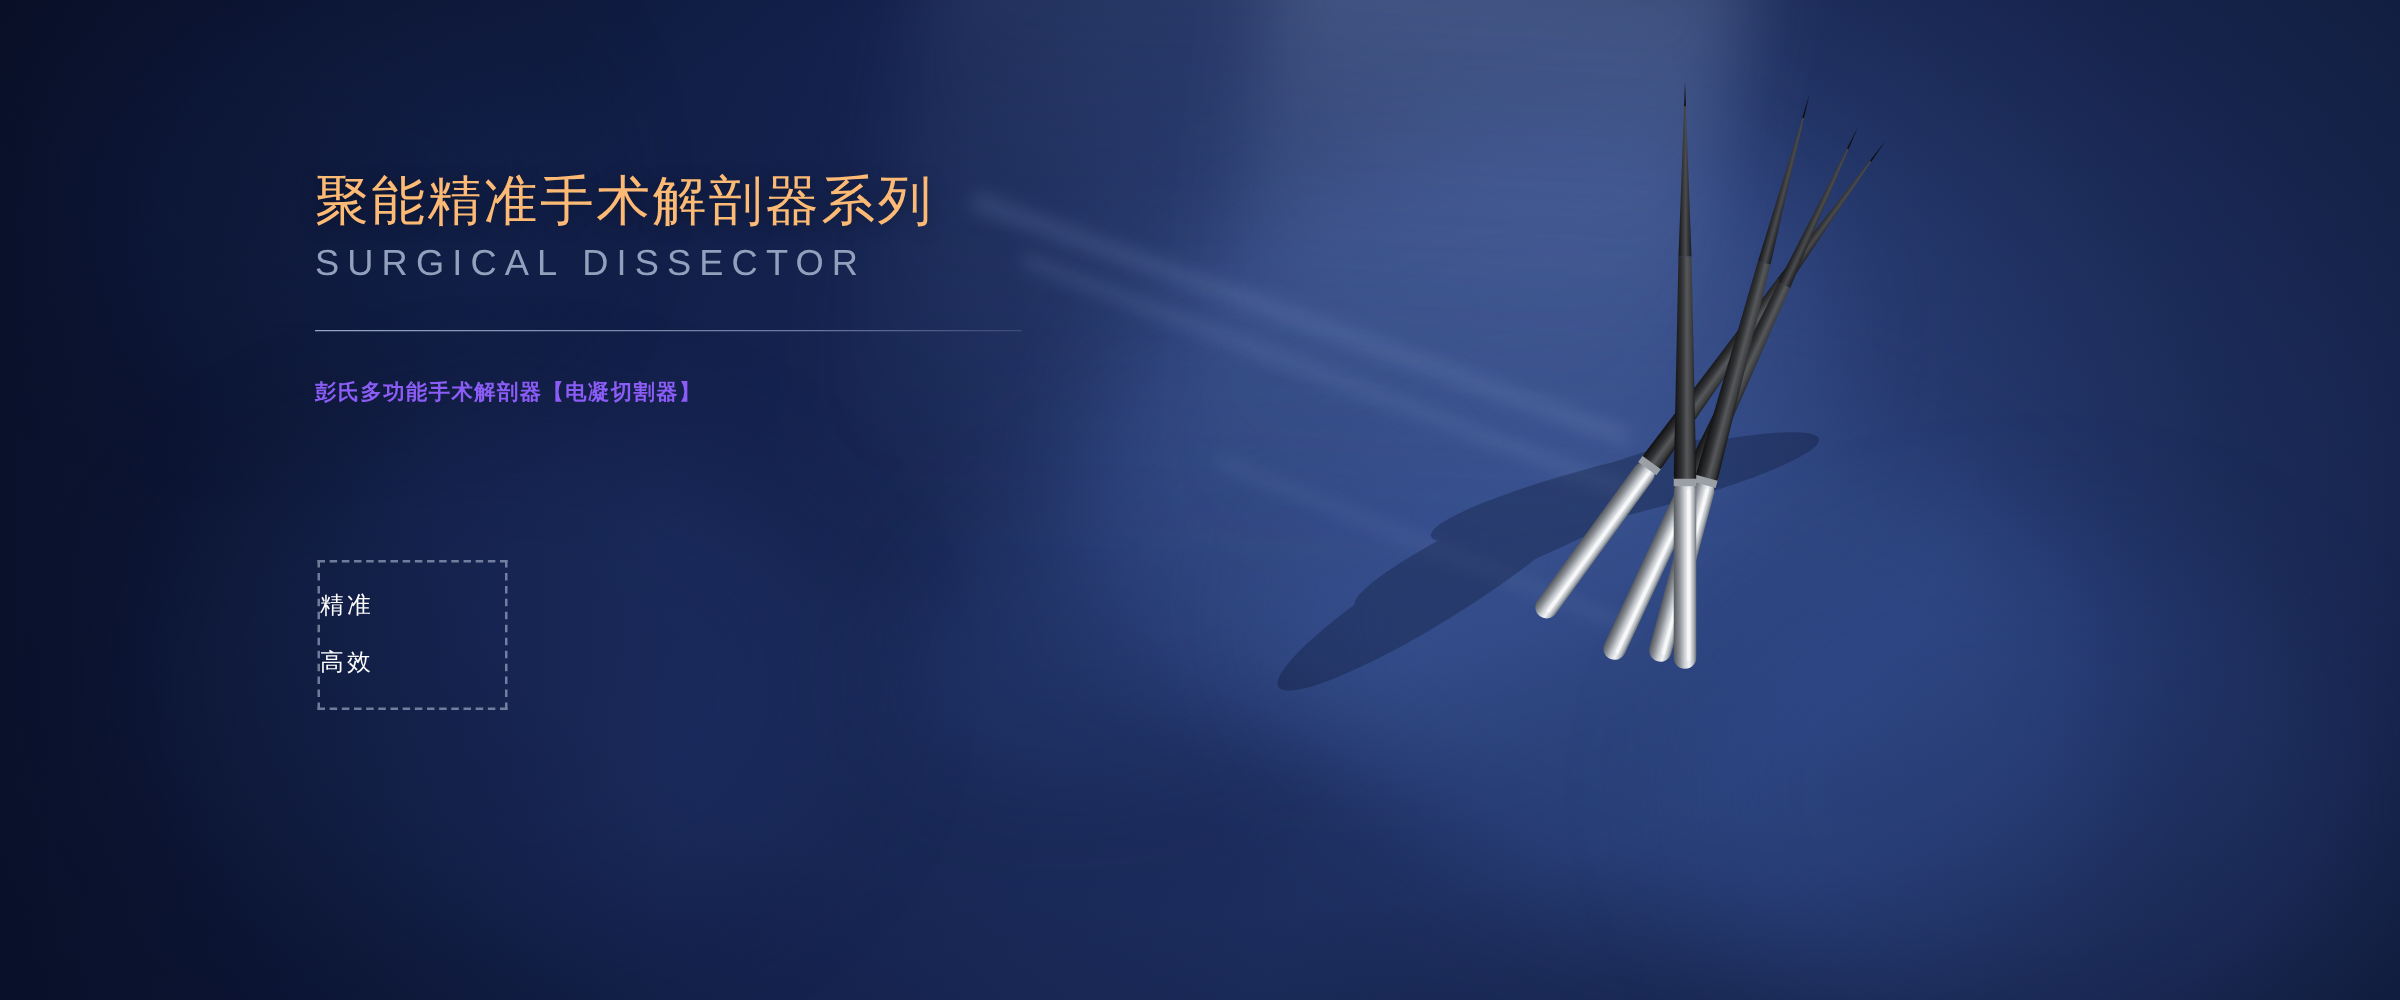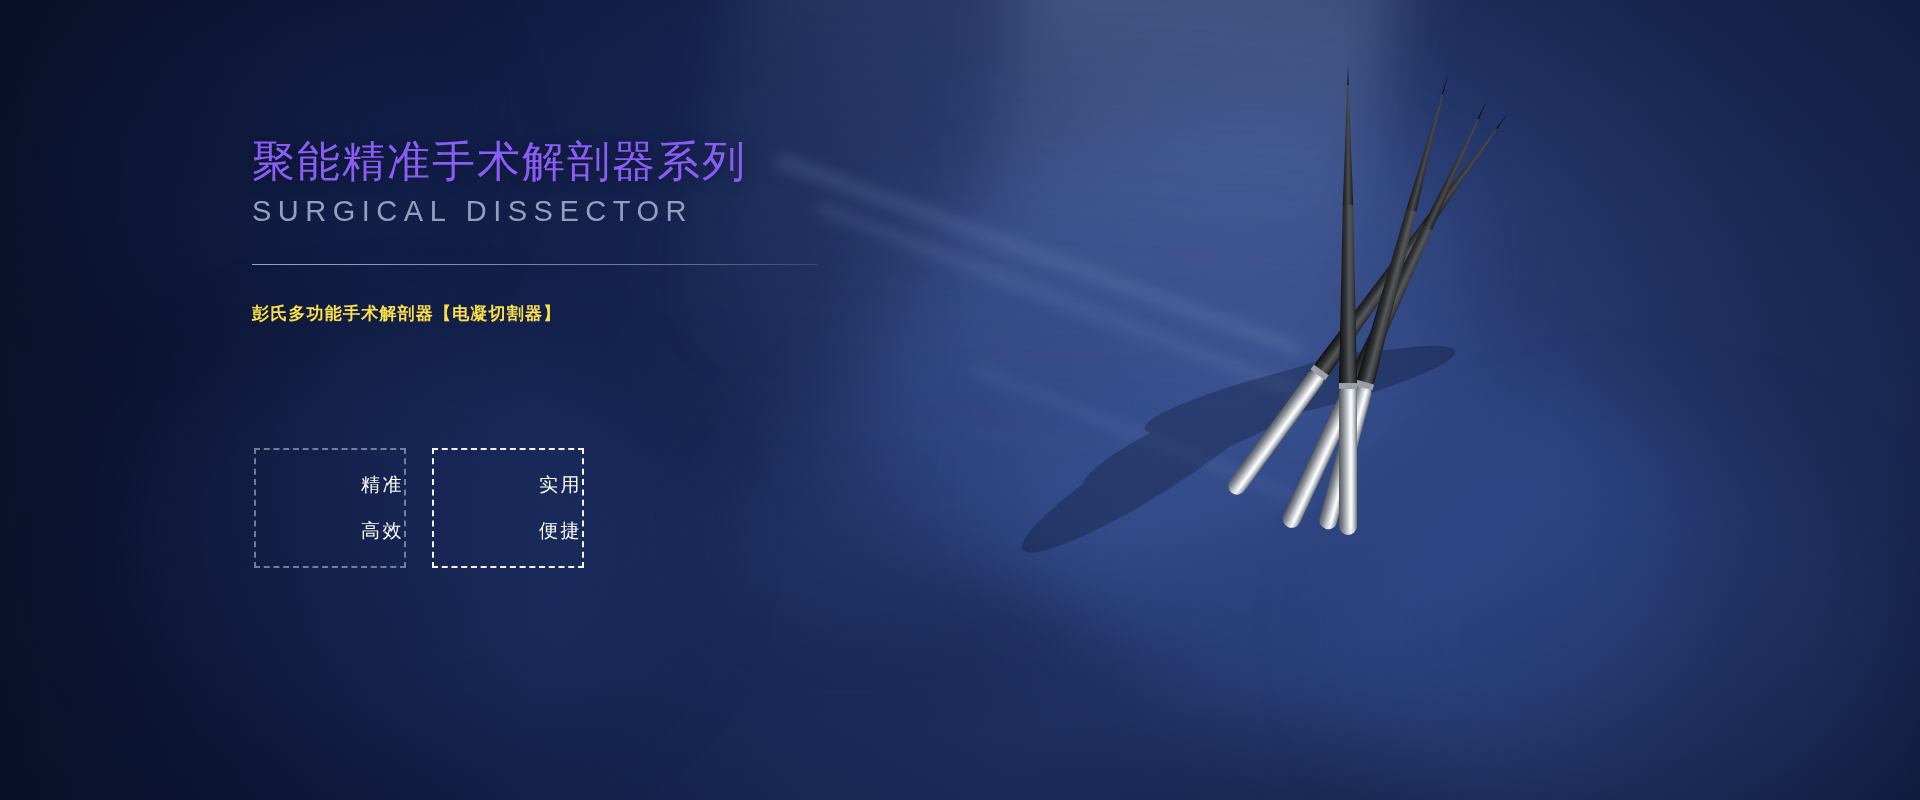--- a/index.html
+++ b/index.html
@@ -123,21 +123,21 @@
   .content {
     position: absolute;
     left: 252px;
     top: 138px;
     width: 620px;
   }
 
   .title-cn {
     font-size: 43px;
     letter-spacing: 2px;
-    color: #8b5cf6;
+    color: #fdba74;
     font-weight: 400;
     line-height: 1.1;
     margin: 0;
     text-shadow: 0 2px 14px rgba(0,0,0,0.35);
   }
 
   .title-en {
     font-size: 29px;
     letter-spacing: 6.5px;
     color: #93a0bd;
@@ -149,21 +149,21 @@
 
   .divider {
     width: 565px;
     height: 1px;
     background: linear-gradient(90deg, rgba(176,190,220,0.85) 0%, rgba(176,190,220,0.55) 70%, rgba(176,190,220,0.18) 100%);
     margin: 34px 0 0 0;
   }
 
   .subtitle-orange {
     font-size: 17px;
-    color: #fde047;
+    color: #8b5cf6;
     font-weight: 700;
     letter-spacing: 1.2px;
     margin: 38px 0 0 0;
     line-height: 1.3;
   }
 
   
   .features {
     position: absolute;
     left: 254px;
@@ -171,21 +171,21 @@
     display: flex;
     gap: 26px;
   }
 
   .feature-box {
     width: 148px;
     height: 116px;
     border: 2px dashed rgba(205,214,233,0.62);
     display: flex;
     flex-direction: column;
-    align-items: flex-end;
+    align-items: flex-start;
     justify-content: center;
     gap: 22px;
   }
   .feature-box.bright {
     border-color: rgba(255,255,255,0.95);
   }
   .feature-box.dim {
     border-color: rgba(190,201,224,0.55);
   }
 
@@ -284,21 +284,17 @@
     <div class="subtitle-orange">彭氏多功能手术解剖器【电凝切割器】</div>
   </div>
 
   <div class="features">
 
     <div class="feature-box dim">
       <div class="feature-line">精准</div>
       <div class="feature-line">高效</div>
     </div>
 
-    <div class="feature-box bright">
-      <div class="feature-line">实用</div>
-      <div class="feature-line">便捷</div>
-    </div>
 
 
   </div>
 
 </div>
 
 </body></html>

